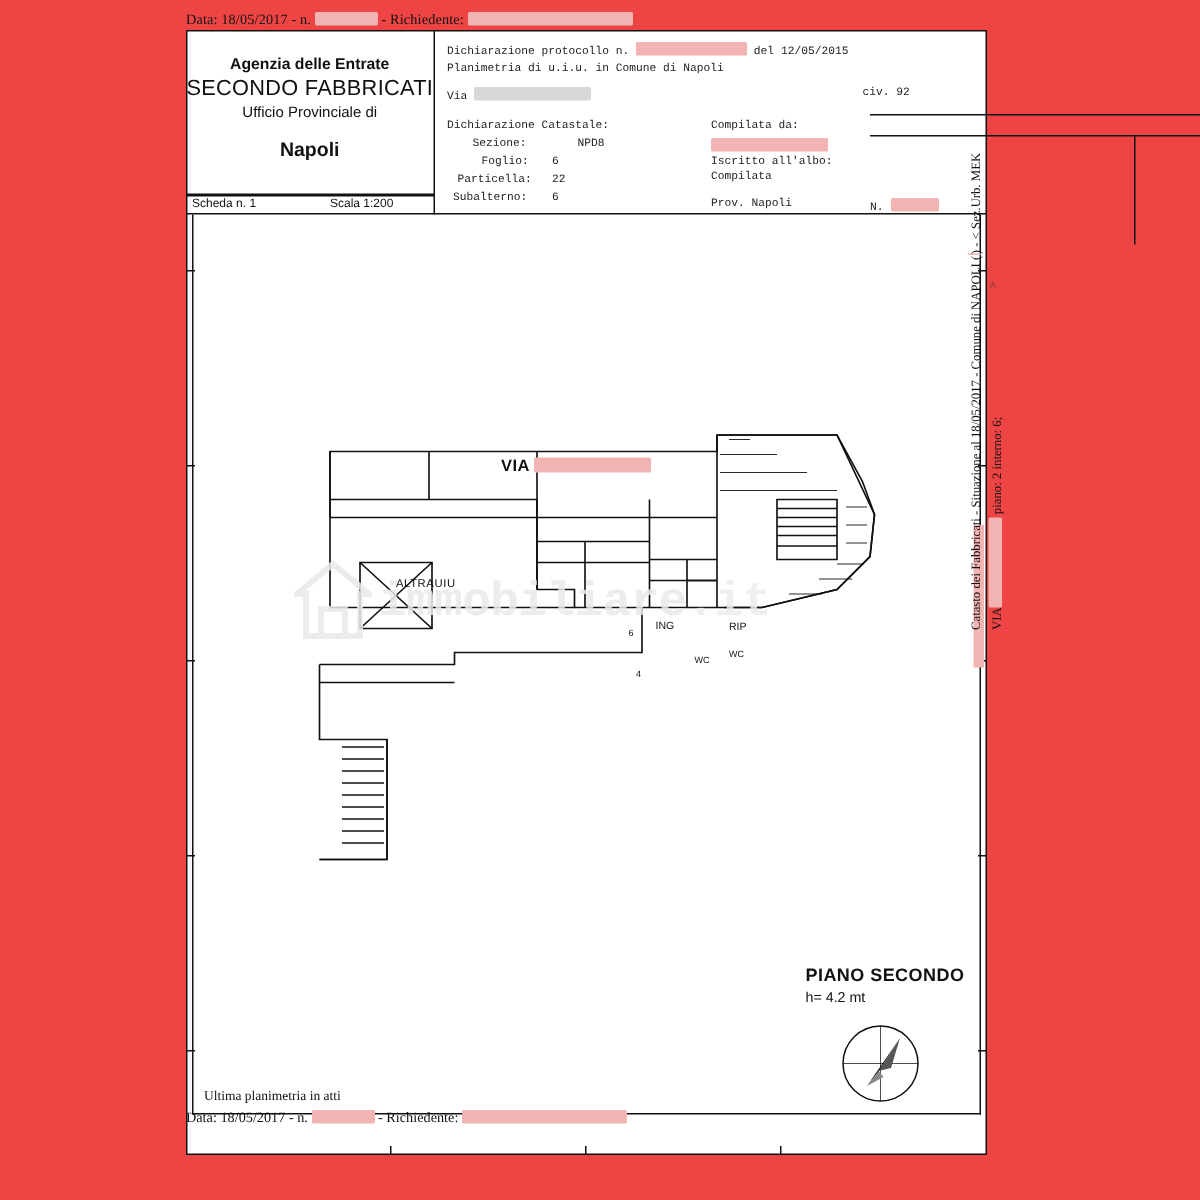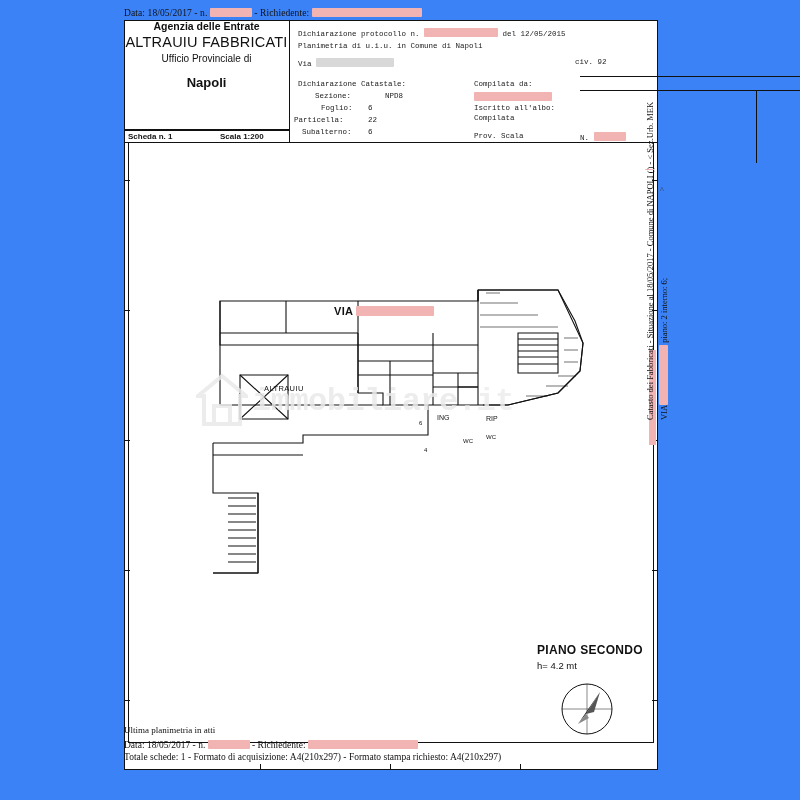--- a/index.html
+++ b/index.html
@@ -7,36 +7,36 @@
     width:800px;height:800px;
     background:#ffffff;
     font-family:"Liberation Serif", serif;
     color:#111;
     position:relative;
     overflow:hidden;
   }
   #sheet{
     position:absolute;
     left:0;top:0;width:800px;height:800px;
-    background:#3b82f6;
+    background:#ef4444;
   }
 
   
   .meta-top{
     position:absolute;left:124px;top:8px;
     font-size:9.5px;letter-spacing:0.1px;white-space:nowrap;
   }
   .meta-bottom1{
     position:absolute;left:124px;top:740px;font-size:9.5px;white-space:nowrap;
   }
   .meta-bottom2{
     position:absolute;left:124px;top:752px;font-size:9.5px;white-space:nowrap;
   }
   .meta-bottom0{
-    position:absolute;left:124px;top:725px;font-size:9px;white-space:nowrap;
+    position:absolute;left:136px;top:725px;font-size:9px;white-space:nowrap;
   }
   .redact{
     display:inline-block;
     background:#f2b3b3;
     color:#f2b3b3;
     border-radius:1px;
     height:9px;
     vertical-align:-1px;
   }
   .redact.grey{background:#d8d8d8;color:#d8d8d8;}
@@ -57,32 +57,32 @@
   }
 
   
   .hdr-left{
     position:absolute;left:124px;top:20px;width:166px;height:110px;
     border-right:1.2px solid #111;border-bottom:1.2px solid #111;
     box-sizing:border-box;
     text-align:center;
     font-family:"Liberation Sans", sans-serif;
   }
-  .hdr-left .l1{font-size:10.5px;font-weight:bold;}
+  .hdr-left .l1{font-size:10.5px;font-weight:bold;margin-top:17px;}
   .hdr-left .l2{font-size:14.5px;margin-top:2px;letter-spacing:0.2px;}
   .hdr-left .l3{font-size:10px;margin-top:3px;}
   .hdr-left .l4{font-size:13px;font-weight:bold;margin-top:11px;}
 
   .hdr-scheda{
     position:absolute;left:124px;top:130px;width:166px;height:13px;
     border-right:1.2px solid #111;border-bottom:1.2px solid #111;border-top:1.2px solid #111;
     box-sizing:border-box;
     font-family:"Liberation Sans", sans-serif;
     font-size:8px;
-    display:flex;align-items:center;font-weight:bold;
+    display:flex;align-items:flex-start;
   }
   .hdr-scheda .a{padding-left:4px;width:66px;}
   .hdr-scheda .b{padding-left:2px;margin-left:24px;}
 
   .hdr-right{
     position:absolute;left:290px;top:20px;width:368px;height:123px;
     box-sizing:border-box;
     border-bottom:1.2px solid #111;
     font-family:"Liberation Mono", monospace;
     font-size:7.5px;
@@ -189,21 +189,21 @@
 
   <div class="meta-top">
     <span>Data: 18/05/2017 - n. </span><span class="redact" style="width:42px"></span><span> - Richiedente: </span><span class="redact" style="width:110px"></span>
   </div>
 
   <div class="frame"></div>
   <div class="frame-inner"></div>
 
   <div class="hdr-left">
     <div class="l1">Agenzia delle Entrate</div>
-    <div class="l2">ALTRAUIU FABBRICATI</div>
+    <div class="l2">SECONDO FABBRICATI</div>
     <div class="l3">Ufficio Provinciale di</div>
     <div class="l4">Napoli</div>
   </div>
 
   <div class="hdr-scheda">
     <div class="a">Scheda n. 1</div>
     <div class="b">Scala 1:200</div>
   </div>
 
   <div class="hdr-right">
@@ -223,32 +223,32 @@
     <div class="hdiv2"></div>
     <div class="hdiv"></div>
     <div class="vdiv"></div>
 
     <div class="hr-line" style="left:8px;top:60px;">Dichiarazione Catastale:</div>
 
     <div class="hr-line" style="left:25px;top:72px;">Sezione:</div>
     <div class="hr-line" style="left:78px;top:72px;margin-left:17px;">NPD8</div>
     <div class="hr-line" style="left:31px;top:84px;">Foglio:</div>
     <div class="hr-line" style="left:78px;top:84px;">6</div>
-    <div class="hr-line" style="left:4px;top:96px;font-family:Liberation Mono, monospace;">Particella:</div>
+    <div class="hr-line" style="left:15px;top:96px;font-family:Liberation Mono, monospace;">Particella:</div>
     <div class="hr-line" style="left:78px;top:96px;">22</div>
     <div class="hr-line" style="left:12px;top:108px;">Subalterno:</div>
     <div class="hr-line" style="left:78px;top:108px;">6</div>
 
     <div class="hr-line" style="left:184px;top:60px;">Compilata da:</div>
     <div class="hr-line" style="left:184px;top:72px;">
       <span class="redact" style="width:78px"></span>
     </div>
     <div class="hr-line" style="left:184px;top:84px;">Iscritto all'albo:</div>
     <div class="hr-line" style="left:184px;top:94px;">Compilata</div>
-    <div class="hr-line" style="left:184px;top:112px;">Prov. Scala</div>
+    <div class="hr-line" style="left:184px;top:112px;">Prov. Napoli</div>
     <div class="hr-line" style="left:290px;top:112px;">
       <span>N.</span>
       <span class="redact" style="width:32px"></span>
     </div>
   </div>
 
   <div class="tick" style="left:124px;top:180px;width:6px;height:1px;"></div>
   <div class="tick" style="left:124px;top:310px;width:6px;height:1px;"></div>
   <div class="tick" style="left:124px;top:440px;width:6px;height:1px;"></div>
   <div class="tick" style="left:124px;top:570px;width:6px;height:1px;"></div>
@@ -349,15 +349,14 @@
       <path d="M26 4 L50 24 L44 24 L44 52 L8 52 L8 24 L2 24 Z" fill="none" stroke="#e9e9e9" stroke-width="4"></path>
       <path d="M18 52 L18 34 L34 34 L34 52" fill="none" stroke="#e9e9e9" stroke-width="4"></path>
     </svg>
     <div class="wm-text"><span>immobiliare</span><span class="it">.it</span></div>
   </div>
 
   <div class="meta-bottom0">Ultima planimetria in atti</div>
   <div class="meta-bottom1">
     <span>Data: 18/05/2017 - n. </span><span class="redact" style="width:42px"></span><span> - Richiedente: </span><span class="redact" style="width:110px"></span>
   </div>
-  <div class="meta-bottom2">Totale schede: 1 - Formato di acquisizione: A4(210x297) - Formato stampa richiesto: A4(210x297)</div>
 
 </div>
 
 </body></html>

